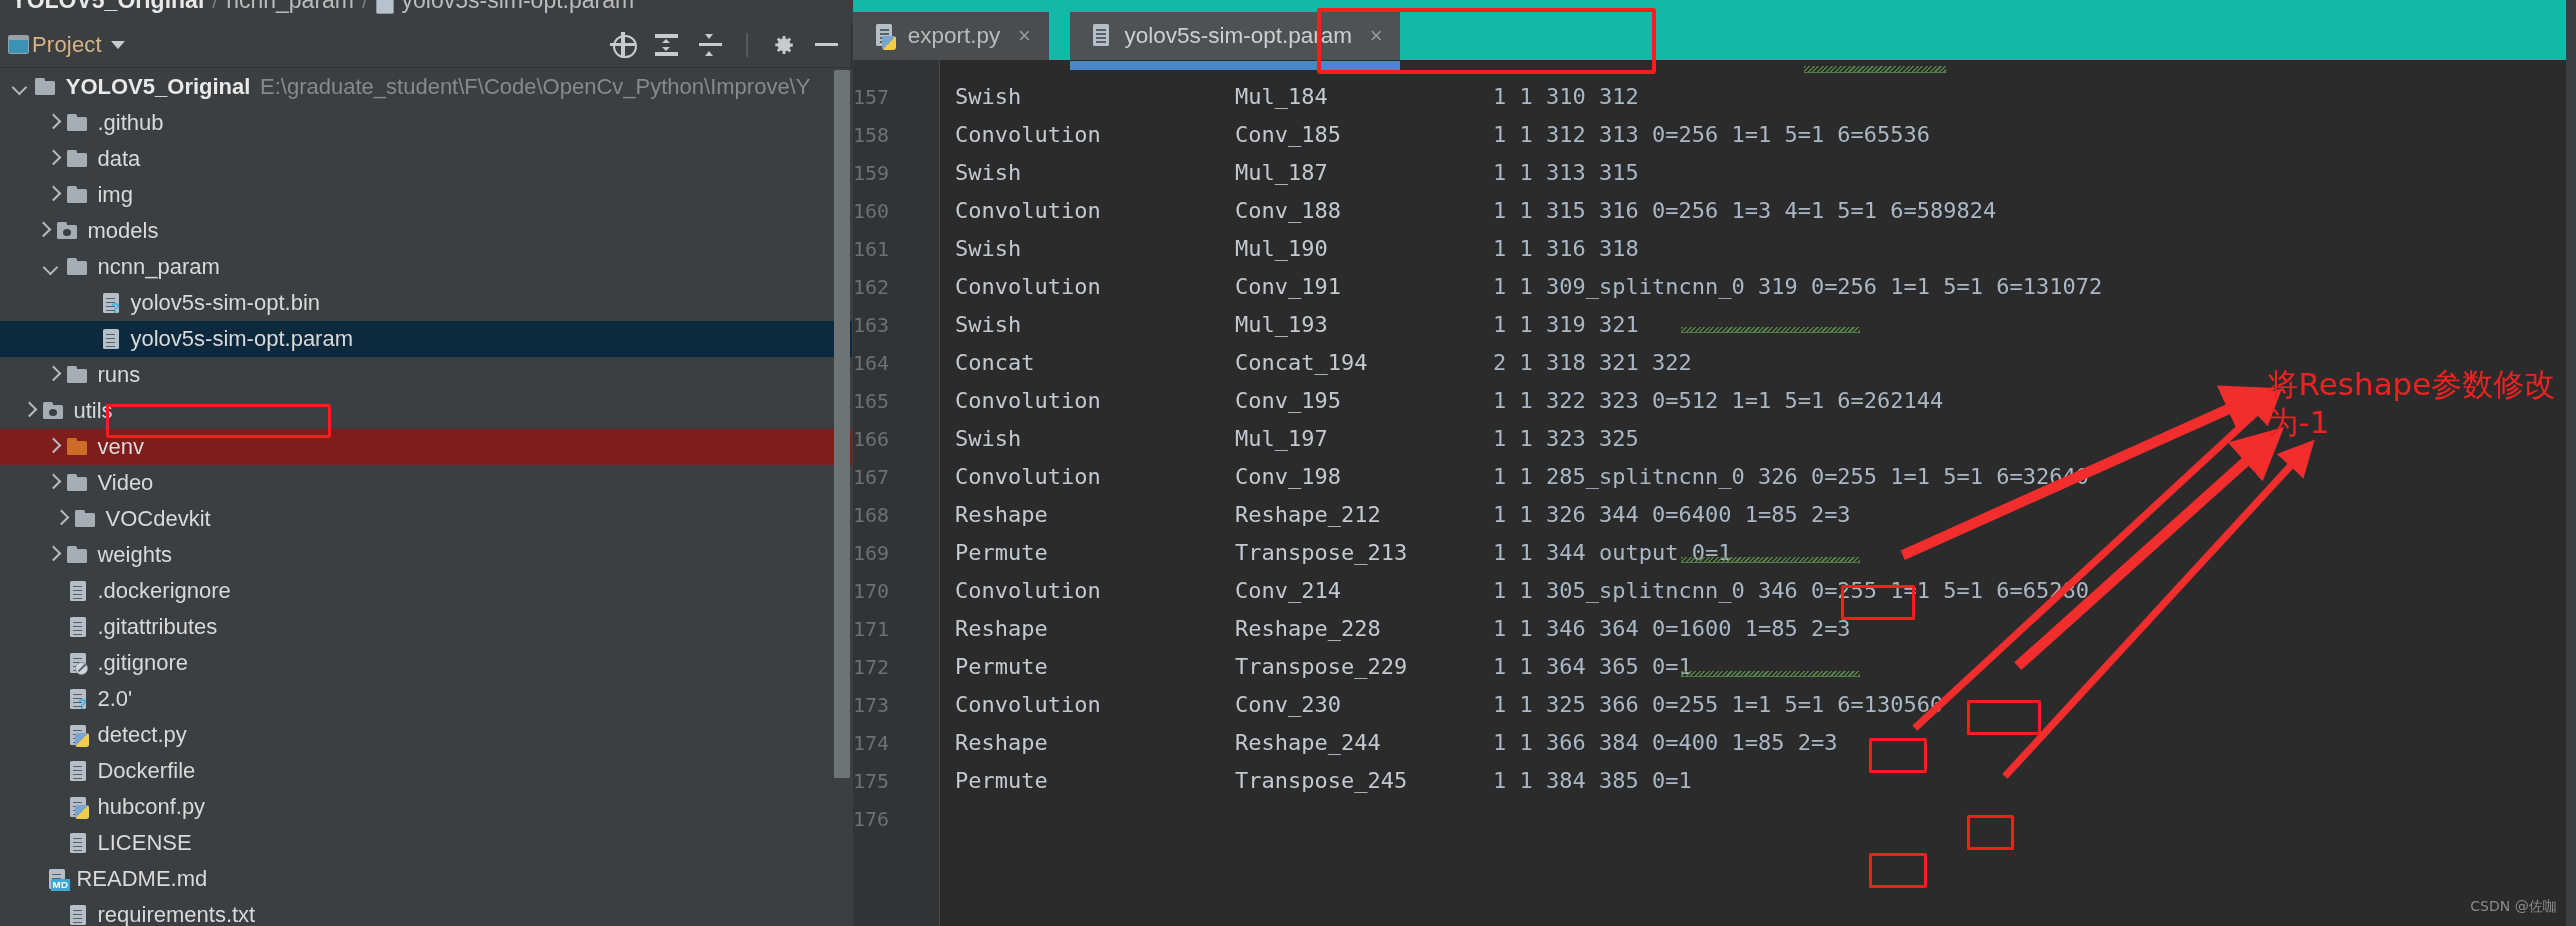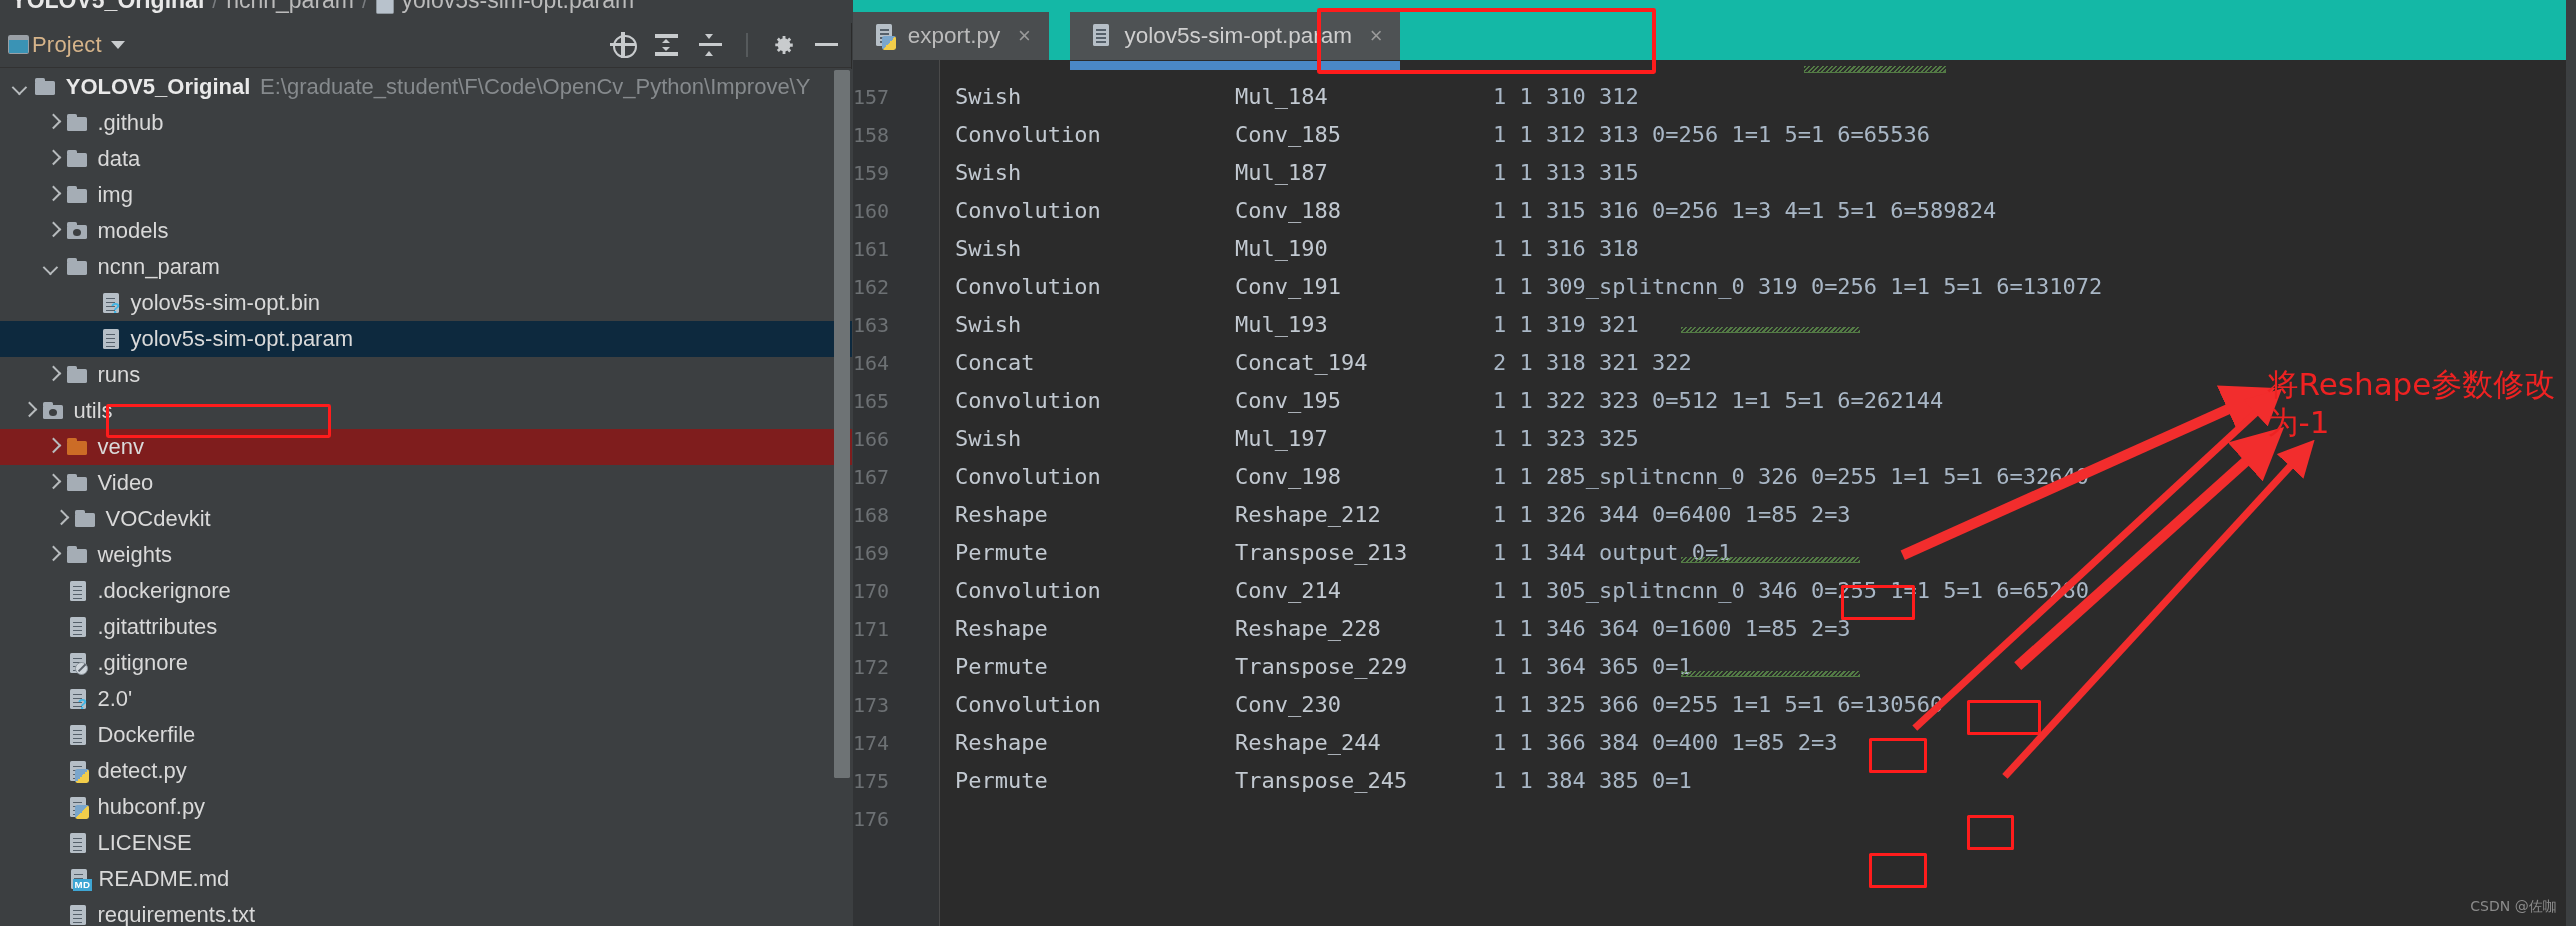--- a/index.html
+++ b/index.html
@@ -361,21 +361,21 @@
           <div class="row" style="padding-left: 43px;">
             <span class="arrow closed"></span>
             <span class="ic ic-folder"></span>
             <span class="label">data</span>
           </div>
           <div class="row" style="padding-left: 43px;">
             <span class="arrow closed"></span>
             <span class="ic ic-folder"></span>
             <span class="label">img</span>
           </div>
-          <div class="row" style="padding-left: 43px;">
+          <div class="row" style="padding-left: 33px;">
             <span class="arrow closed"></span>
             <span class="ic ic-folder src">
               <i></i>
             </span>
             <span class="label">models</span>
           </div>
           <div class="row" style="padding-left: 43px;">
             <span class="arrow open"></span>
             <span class="ic ic-folder"></span>
             <span class="label">ncnn_param</span>
@@ -454,47 +454,47 @@
             <span class="ic ic-file">
               <i></i>
               <span class="badge-q">?</span>
             </span>
             <span class="label">2.0'</span>
           </div>
           <div class="row" style="padding-left: 43px;">
             <span class="arrow"></span>
             <span class="ic ic-file">
               <i></i>
+              <span class="badge-py"></span>
+            </span>
+            <span class="label">detect.py</span>
+          </div>
+          <div class="row" style="padding-left: 43px;">
+            <span class="arrow"></span>
+            <span class="ic ic-file">
+              <i></i>
             </span>
             <span class="label">Dockerfile</span>
           </div>
           <div class="row" style="padding-left: 43px;">
             <span class="arrow"></span>
             <span class="ic ic-file">
               <i></i>
               <span class="badge-py"></span>
             </span>
-            <span class="label">detect.py</span>
-          </div>
-          <div class="row" style="padding-left: 43px;">
-            <span class="arrow"></span>
-            <span class="ic ic-file">
-              <i></i>
-              <span class="badge-py"></span>
-            </span>
             <span class="label">hubconf.py</span>
           </div>
           <div class="row" style="padding-left: 43px;">
             <span class="arrow"></span>
             <span class="ic ic-file">
               <i></i>
             </span>
             <span class="label">LICENSE</span>
           </div>
-          <div class="row" style="padding-left: 44px; align-items: center;">
+          <div class="row" style="padding-left: 22px; align-items: center;">
             <span class="arrow"></span>
             <span class="ic ic-file">
               <i></i>
               <span class="badge-md">MD</span>
             </span>
             <span class="label">README.md</span>
           </div>
           <div class="row" style="padding-left: 43px;">
             <span class="arrow"></span>
             <span class="ic ic-file">

